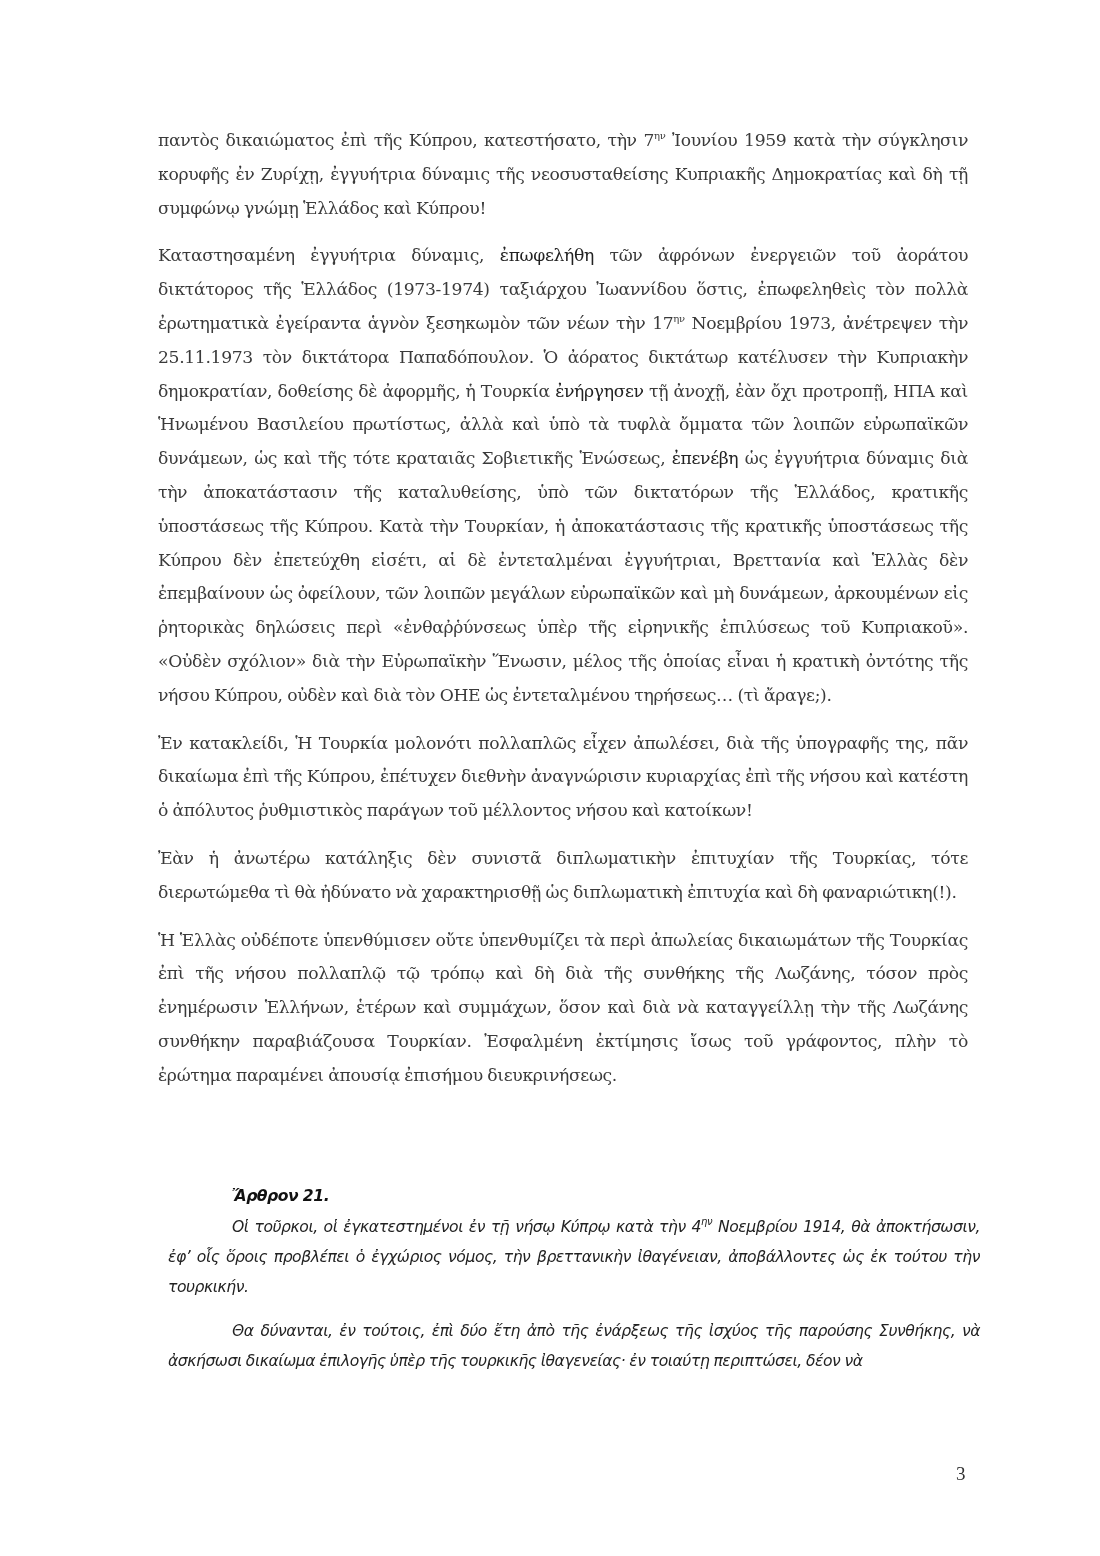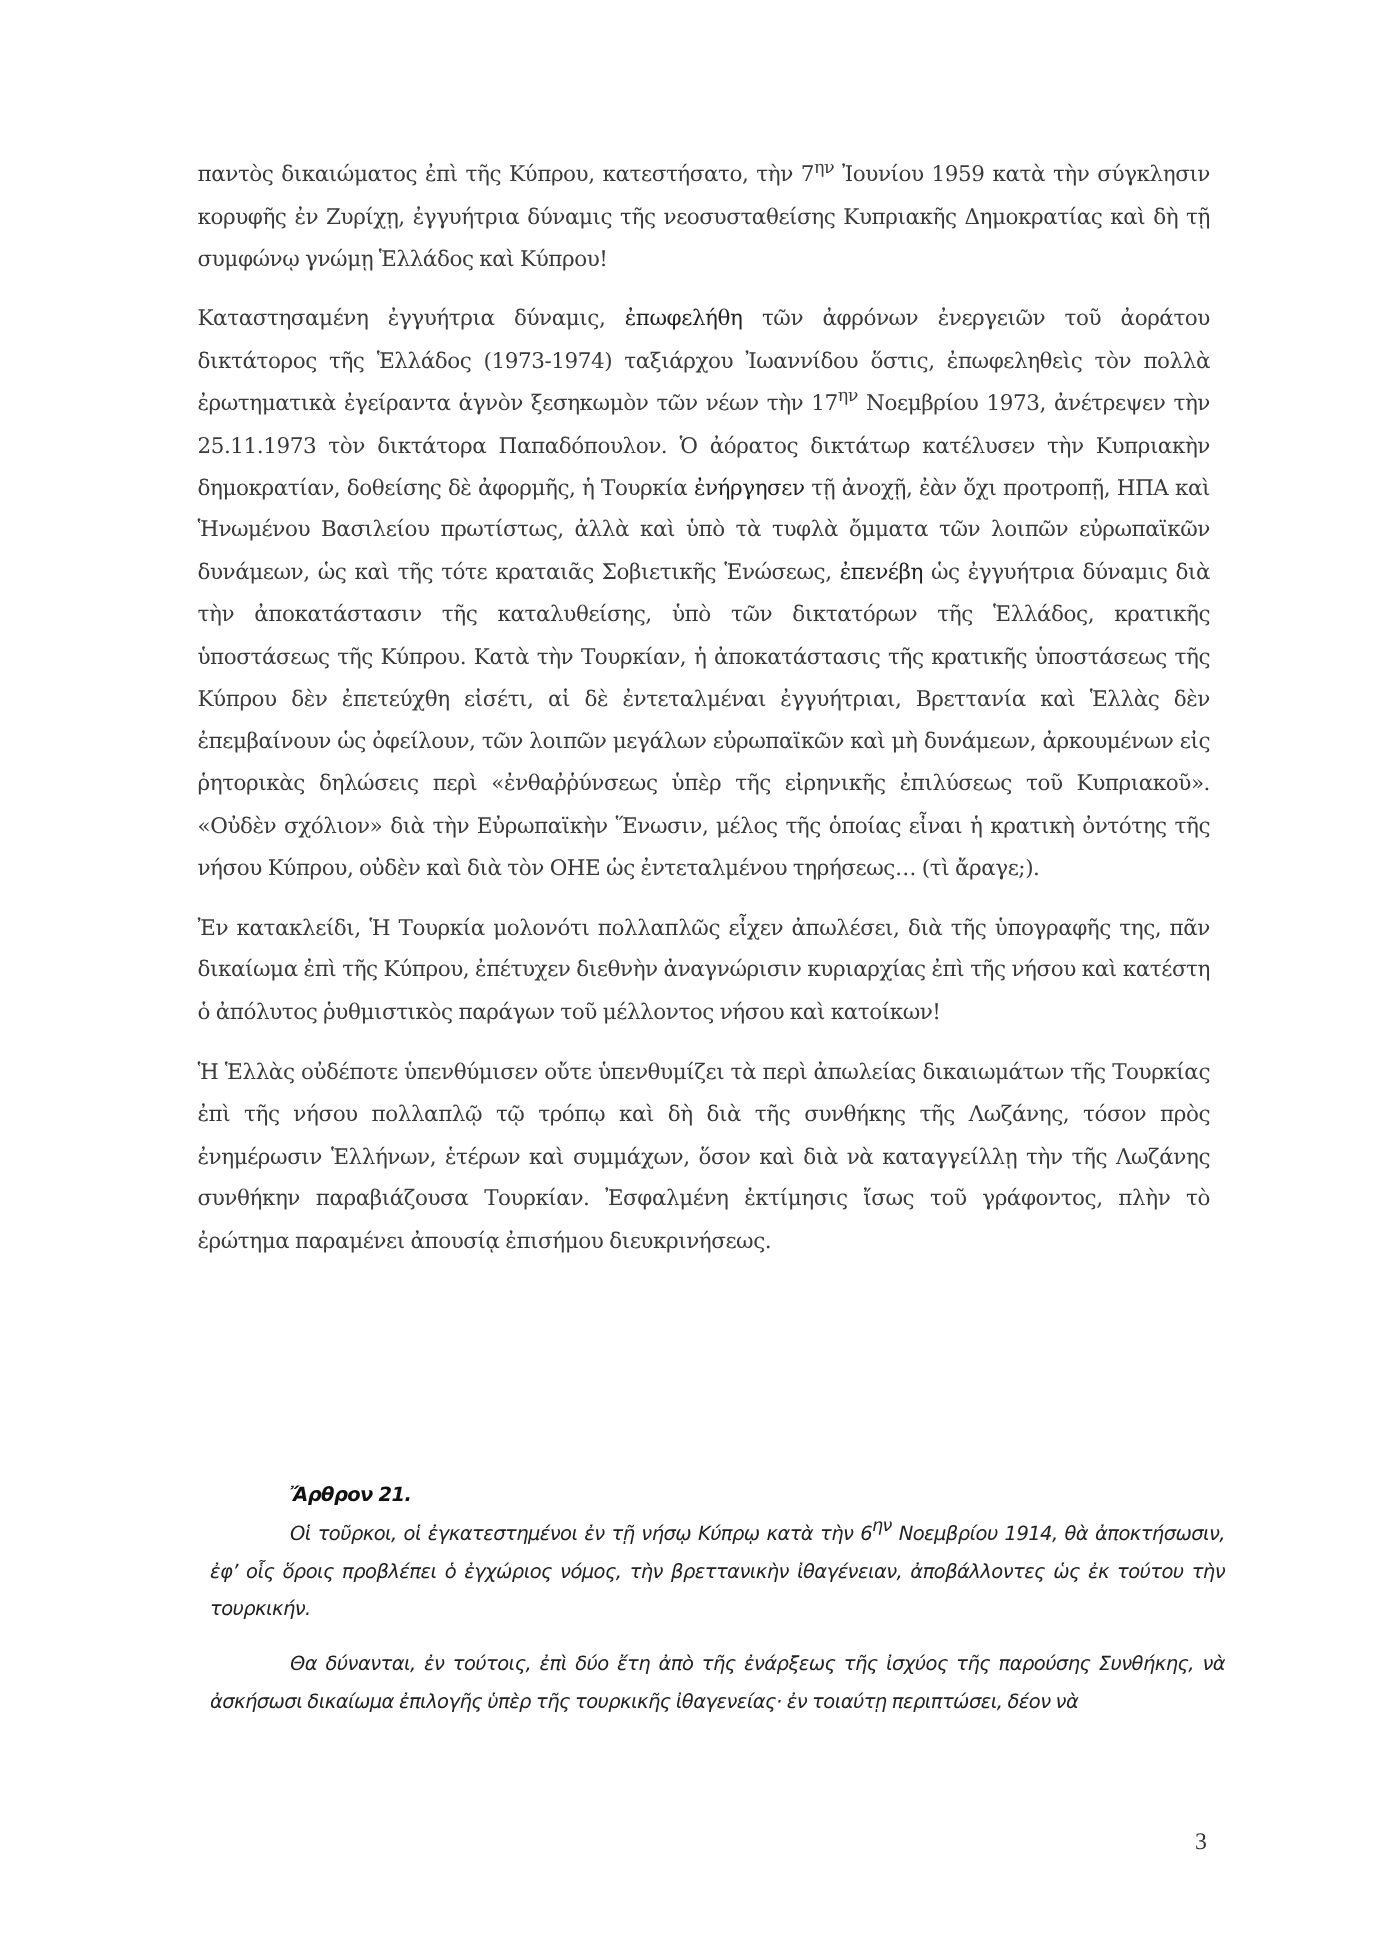--- a/index.html
+++ b/index.html
@@ -6,21 +6,21 @@
   body { width: 1100px; height: 1556px; position: relative; overflow: hidden; }
   .page { position: absolute; left: 0; top: 0; width: 1100px; height: 1556px; background: #fff; }
   .body-text {
     position: absolute; left: 158px; width: 810px;
     font-family: "DejaVu Serif", "Liberation Serif", serif;
     font-size: 17.2px; line-height: 33.8px; color: #3a3a3a;
     text-align: justify; letter-spacing: -0.35px; word-spacing: -0.5px;
   }
   .para { margin: 0 0 14px 0; }
   .para b { color: #222; font-weight: normal; margin-top: 48px; }
-  sup { font-size: 14px; line-height: 0; vertical-align: 7px; }
+  sup { font-size: 10px; line-height: 0; vertical-align: 7px; }
   .article {
     position: absolute; left: 158px; width: 812px;
     font-family: "DejaVu Sans", "Liberation Sans", sans-serif;
     font-style: italic; font-size: 15.6px; line-height: 30px; color: #222;
     text-align: justify; letter-spacing: -0.45px; word-spacing: -0.4px;
   }
   .article-title { font-weight: bold; font-style: italic; margin-left: 64px; margin-bottom: 1px; color: #111; }
   .article-para { margin: 0 0 14px 0; text-indent: 64px; }
   .page-number {
     position: absolute; left: 956px; top: 1463px;
@@ -28,23 +28,24 @@
   }
 </style>
 </head>
 <body>
 
 <div class="page">
   <div class="body-text" id="body-text" style="top:124px;">
     <p class="para"><span>παντὸς δικαιώματος ἐπὶ τῆς Κύπρου, κατεστήσατο, τὴν 7</span><sup>ην</sup><span> Ἰουνίου 1959 κατὰ τὴν σύγκλησιν κορυφῆς ἐν Ζυρίχῃ, ἐγγυήτρια δύναμις τῆς νεοσυσταθείσης Κυπριακῆς Δημοκρατίας καὶ δὴ τῇ συμφώνῳ γνώμῃ Ἑλλάδος καὶ Κύπρου!</span></p>
     <p class="para"><span>Καταστησαμένη ἐγγυήτρια δύναμις, </span><b>ἐπωφελήθη</b><span> τῶν ἀφρόνων ἐνεργειῶν τοῦ ἀοράτου δικτάτορος τῆς Ἑλλάδος (1973-1974) ταξιάρχου Ἰωαννίδου ὅστις, ἐπωφεληθεὶς τὸν πολλὰ ἐρωτηματικὰ ἐγείραντα ἁγνὸν ξεσηκωμὸν τῶν νέων τὴν 17</span><sup>ην</sup><span> Νοεμβρίου 1973, ἀνέτρεψεν τὴν 25.11.1973 τὸν δικτάτορα Παπαδόπουλον. Ὁ ἀόρατος δικτάτωρ κατέλυσεν τὴν Κυπριακὴν δημοκρατίαν, δοθείσης δὲ ἀφορμῆς, ἡ Τουρκία </span><b>ἐνήργησεν</b><span> τῇ ἀνοχῇ, ἐὰν ὄχι προτροπῇ, ΗΠΑ καὶ Ἡνωμένου Βασιλείου πρωτίστως, ἀλλὰ καὶ ὑπὸ τὰ τυφλὰ ὄμματα τῶν λοιπῶν εὐρωπαϊκῶν δυνάμεων, ὡς καὶ τῆς τότε κραταιᾶς Σοβιετικῆς Ἑνώσεως, </span><b>ἐπενέβη</b><span> ὡς ἐγγυήτρια δύναμις διὰ τὴν ἀποκατάστασιν τῆς καταλυθείσης, ὑπὸ τῶν δικτατόρων τῆς Ἑλλάδος, κρατικῆς ὑποστάσεως τῆς Κύπρου. Κατὰ τὴν Τουρκίαν, ἡ ἀποκατάστασις τῆς κρατικῆς ὑποστάσεως τῆς Κύπρου δὲν ἐπετεύχθη εἰσέτι, αἱ δὲ ἐντεταλμέναι ἐγγυήτριαι, Βρεττανία καὶ Ἑλλὰς δὲν ἐπεμβαίνουν ὡς ὀφείλουν, τῶν λοιπῶν μεγάλων εὐρωπαϊκῶν καὶ μὴ δυνάμεων, ἀρκουμένων εἰς ῥητορικὰς δηλώσεις περὶ «ἐνθαῤῥύνσεως ὑπὲρ τῆς εἰρηνικῆς ἐπιλύσεως τοῦ Κυπριακοῦ». «Οὐδὲν σχόλιον» διὰ τὴν Εὐρωπαϊκὴν Ἕνωσιν, μέλος τῆς ὁποίας εἶναι ἡ κρατικὴ ὀντότης τῆς νήσου Κύπρου, οὐδὲν καὶ διὰ τὸν ΟΗΕ ὡς ἐντεταλμένου τηρήσεως… (τὶ ἄραγε;).</span></p>
     <p class="para"><span>Ἐν κατακλείδι, Ἡ Τουρκία μολονότι πολλαπλῶς εἶχεν ἀπωλέσει, διὰ τῆς ὑπογραφῆς της, πᾶν δικαίωμα ἐπὶ τῆς Κύπρου, ἐπέτυχεν διεθνὴν ἀναγνώρισιν κυριαρχίας ἐπὶ τῆς νήσου καὶ κατέστη ὁ ἀπόλυτος ῥυθμιστικὸς παράγων τοῦ μέλλοντος νήσου καὶ κατοίκων!</span></p>
+    <p class="para"><span>Ἐὰν ἡ ἀνωτέρω κατάληξις δὲν συνιστᾶ διπλωματικὴν ἐπιτυχίαν τῆς Τουρκίας, τότε διερωτώμεθα τὶ θὰ ἠδύνατο νὰ χαρακτηρισθῇ ὡς διπλωματικὴ ἐπιτυχία καὶ δὴ φαναριώτικη(!).</span></p>
     <p class="para"><span>Ἡ Ἑλλὰς οὐδέποτε ὑπενθύμισεν οὔτε ὑπενθυμίζει τὰ περὶ ἀπωλείας δικαιωμάτων τῆς Τουρκίας ἐπὶ τῆς νήσου πολλαπλῷ τῷ τρόπῳ καὶ δὴ διὰ τῆς συνθήκης τῆς Λωζάνης, τόσον πρὸς ἐνημέρωσιν Ἑλλήνων, ἑτέρων καὶ συμμάχων, ὅσον καὶ διὰ νὰ καταγγείλλῃ τὴν τῆς Λωζάνης συνθήκην παραβιάζουσα Τουρκίαν. Ἐσφαλμένη ἐκτίμησις ἴσως τοῦ γράφοντος, πλὴν τὸ ἐρώτημα παραμένει ἀπουσίᾳ ἐπισήμου διευκρινήσεως.</span></p>
   </div>
 
   <div class="article" style="top:1181px;margin-left:10px;">
     <div class="article-title">Ἄρθρον 21.</div>
-    <p class="article-para"><span>Οἱ τοῦρκοι, οἱ ἐγκατεστημένοι ἐν τῇ νήσῳ Κύπρῳ κατὰ τὴν 6</span><sup>ην</sup><span> Νοεμβρίου 1914, θὰ ἀποκτήσωσιν, ἐφ’ οἷς ὅροις προβλέπει ὁ ἐγχώριος νόμος, τὴν βρεττανικὴν ἰθαγένειαν, ἀποβάλλοντες ὡς ἐκ τούτου τὴν τουρκικήν.</span></p>
+    <p class="article-para"><span>Οἱ τοῦρκοι, οἱ ἐγκατεστημένοι ἐν τῇ νήσῳ Κύπρῳ κατὰ τὴν 4</span><sup>ην</sup><span> Νοεμβρίου 1914, θὰ ἀποκτήσωσιν, ἐφ’ οἷς ὅροις προβλέπει ὁ ἐγχώριος νόμος, τὴν βρεττανικὴν ἰθαγένειαν, ἀποβάλλοντες ὡς ἐκ τούτου τὴν τουρκικήν.</span></p>
     <p class="article-para"><span>Θα δύνανται, ἐν τούτοις, ἐπὶ δύο ἔτη ἀπὸ τῆς ἐνάρξεως τῆς ἰσχύος τῆς παρούσης Συνθήκης, νὰ ἀσκήσωσι δικαίωμα ἐπιλογῆς ὑπὲρ τῆς τουρκικῆς ἰθαγενείας· ἐν τοιαύτῃ περιπτώσει, δέον νὰ</span></p>
   </div>
 
   <div class="page-number">3</div>
 </div>
 
 </body></html>

